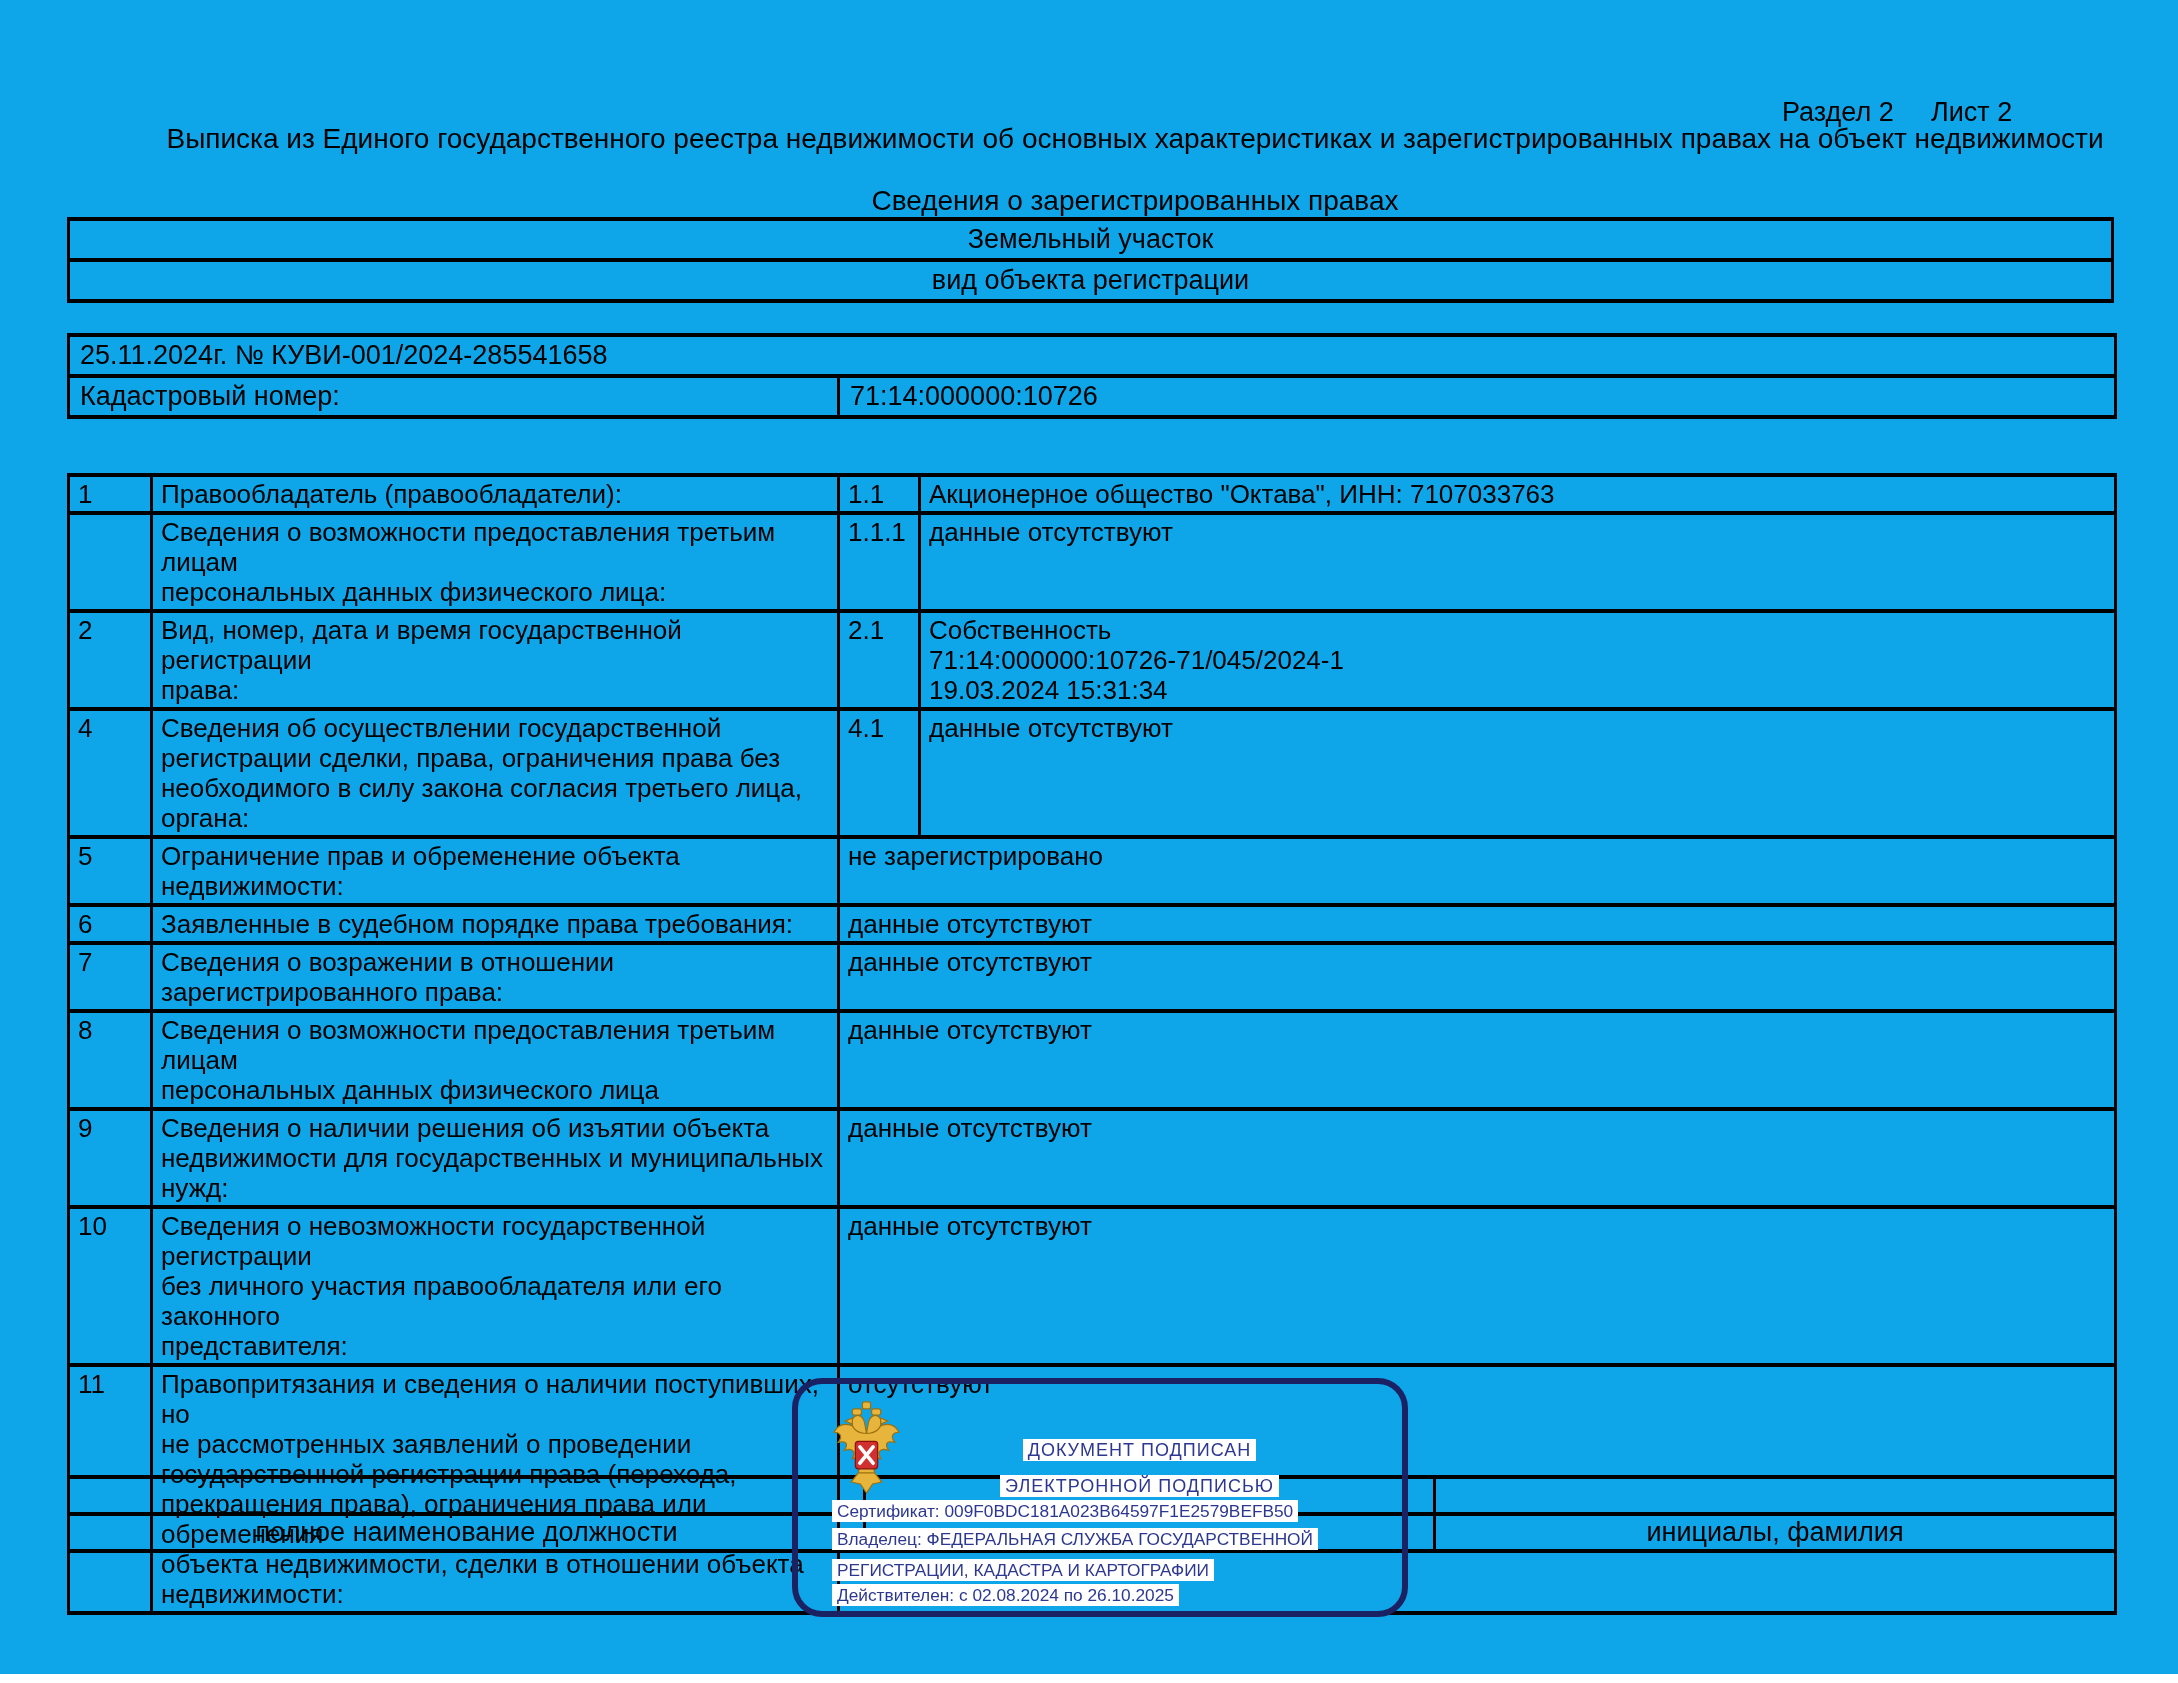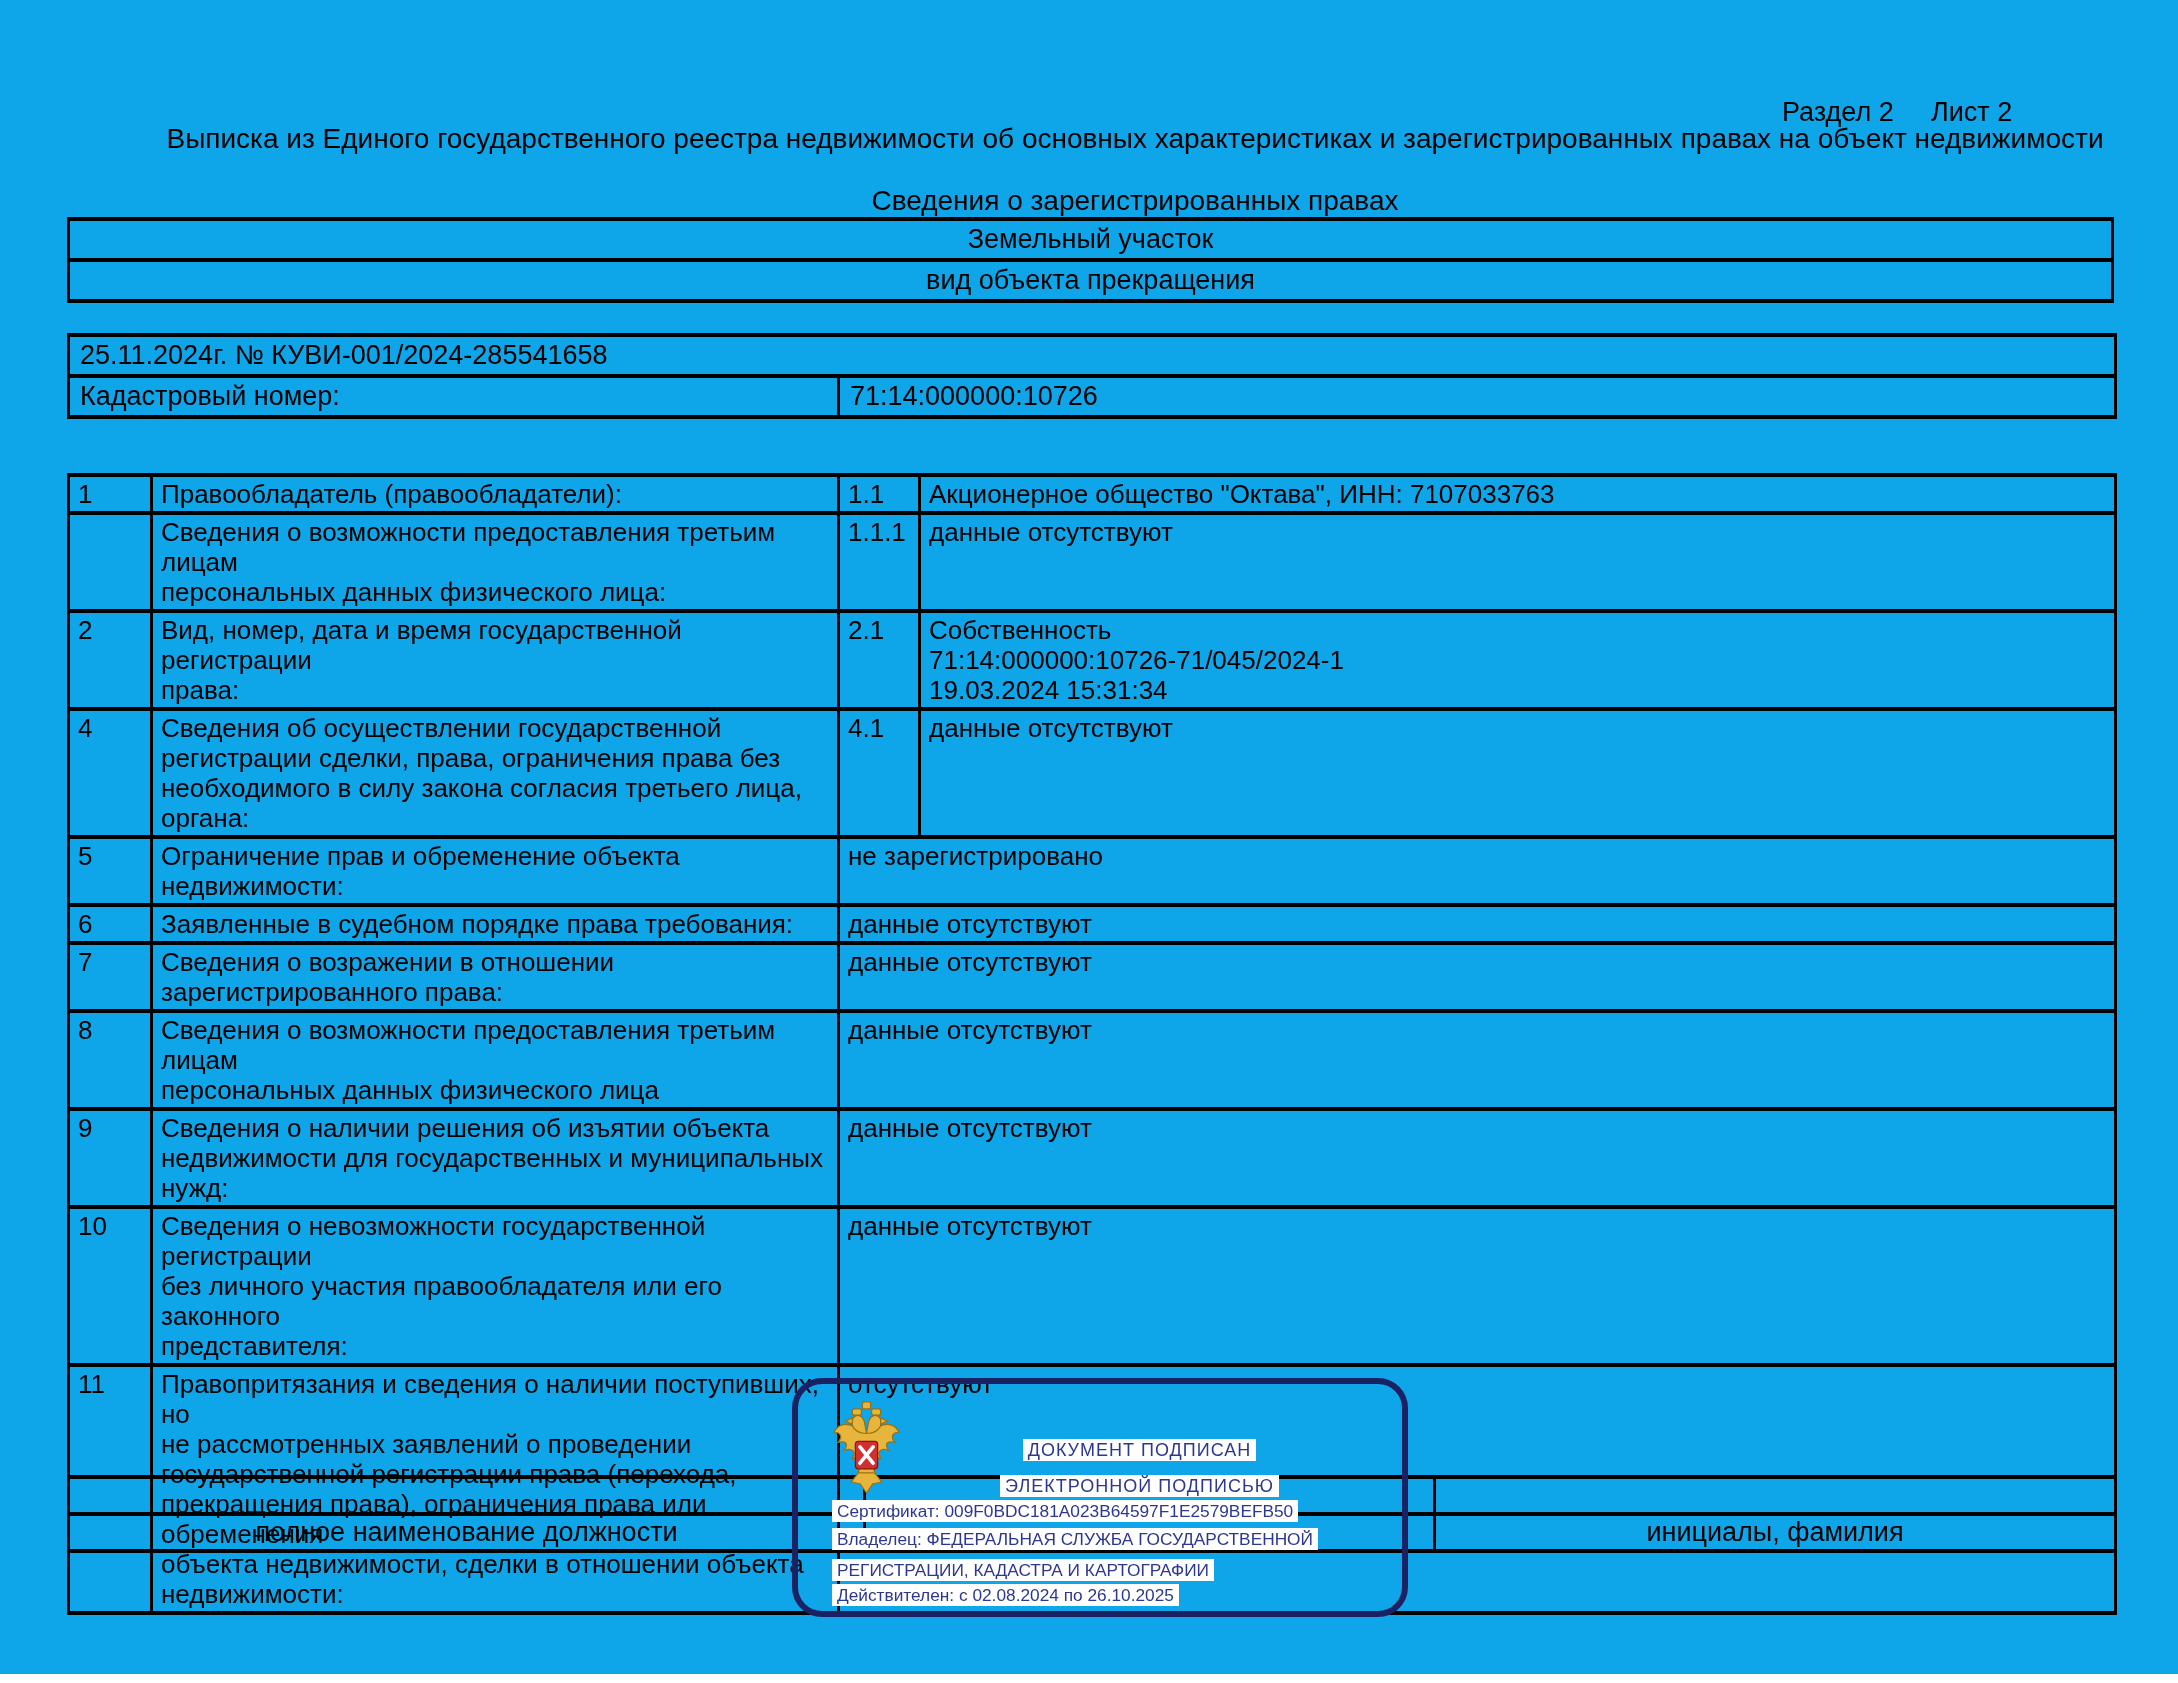--- a/index.html
+++ b/index.html
@@ -58,21 +58,21 @@
 
   <div id="doc-title" class="abs center">Выписка из Единого государственного реестра недвижимости об основных характеристиках и зарегистрированных правах на объект недвижимости</div>
   <div id="doc-subtitle" class="abs center">Сведения о зарегистрированных правах</div>
 
   <table id="tbl-object" class="doc abs">
     <tbody>
         <tr>
       <td>Земельный участок</td>
     </tr>
     <tr>
-      <td>вид объекта прекращения</td>
+      <td>вид объекта регистрации</td>
     </tr>
   </tbody>
     </table>
 
 
   <table id="tbl-request" class="doc abs">
     <colgroup>
         <col style="width:770px">
         <col style="width:1277px">
       </colgroup>

